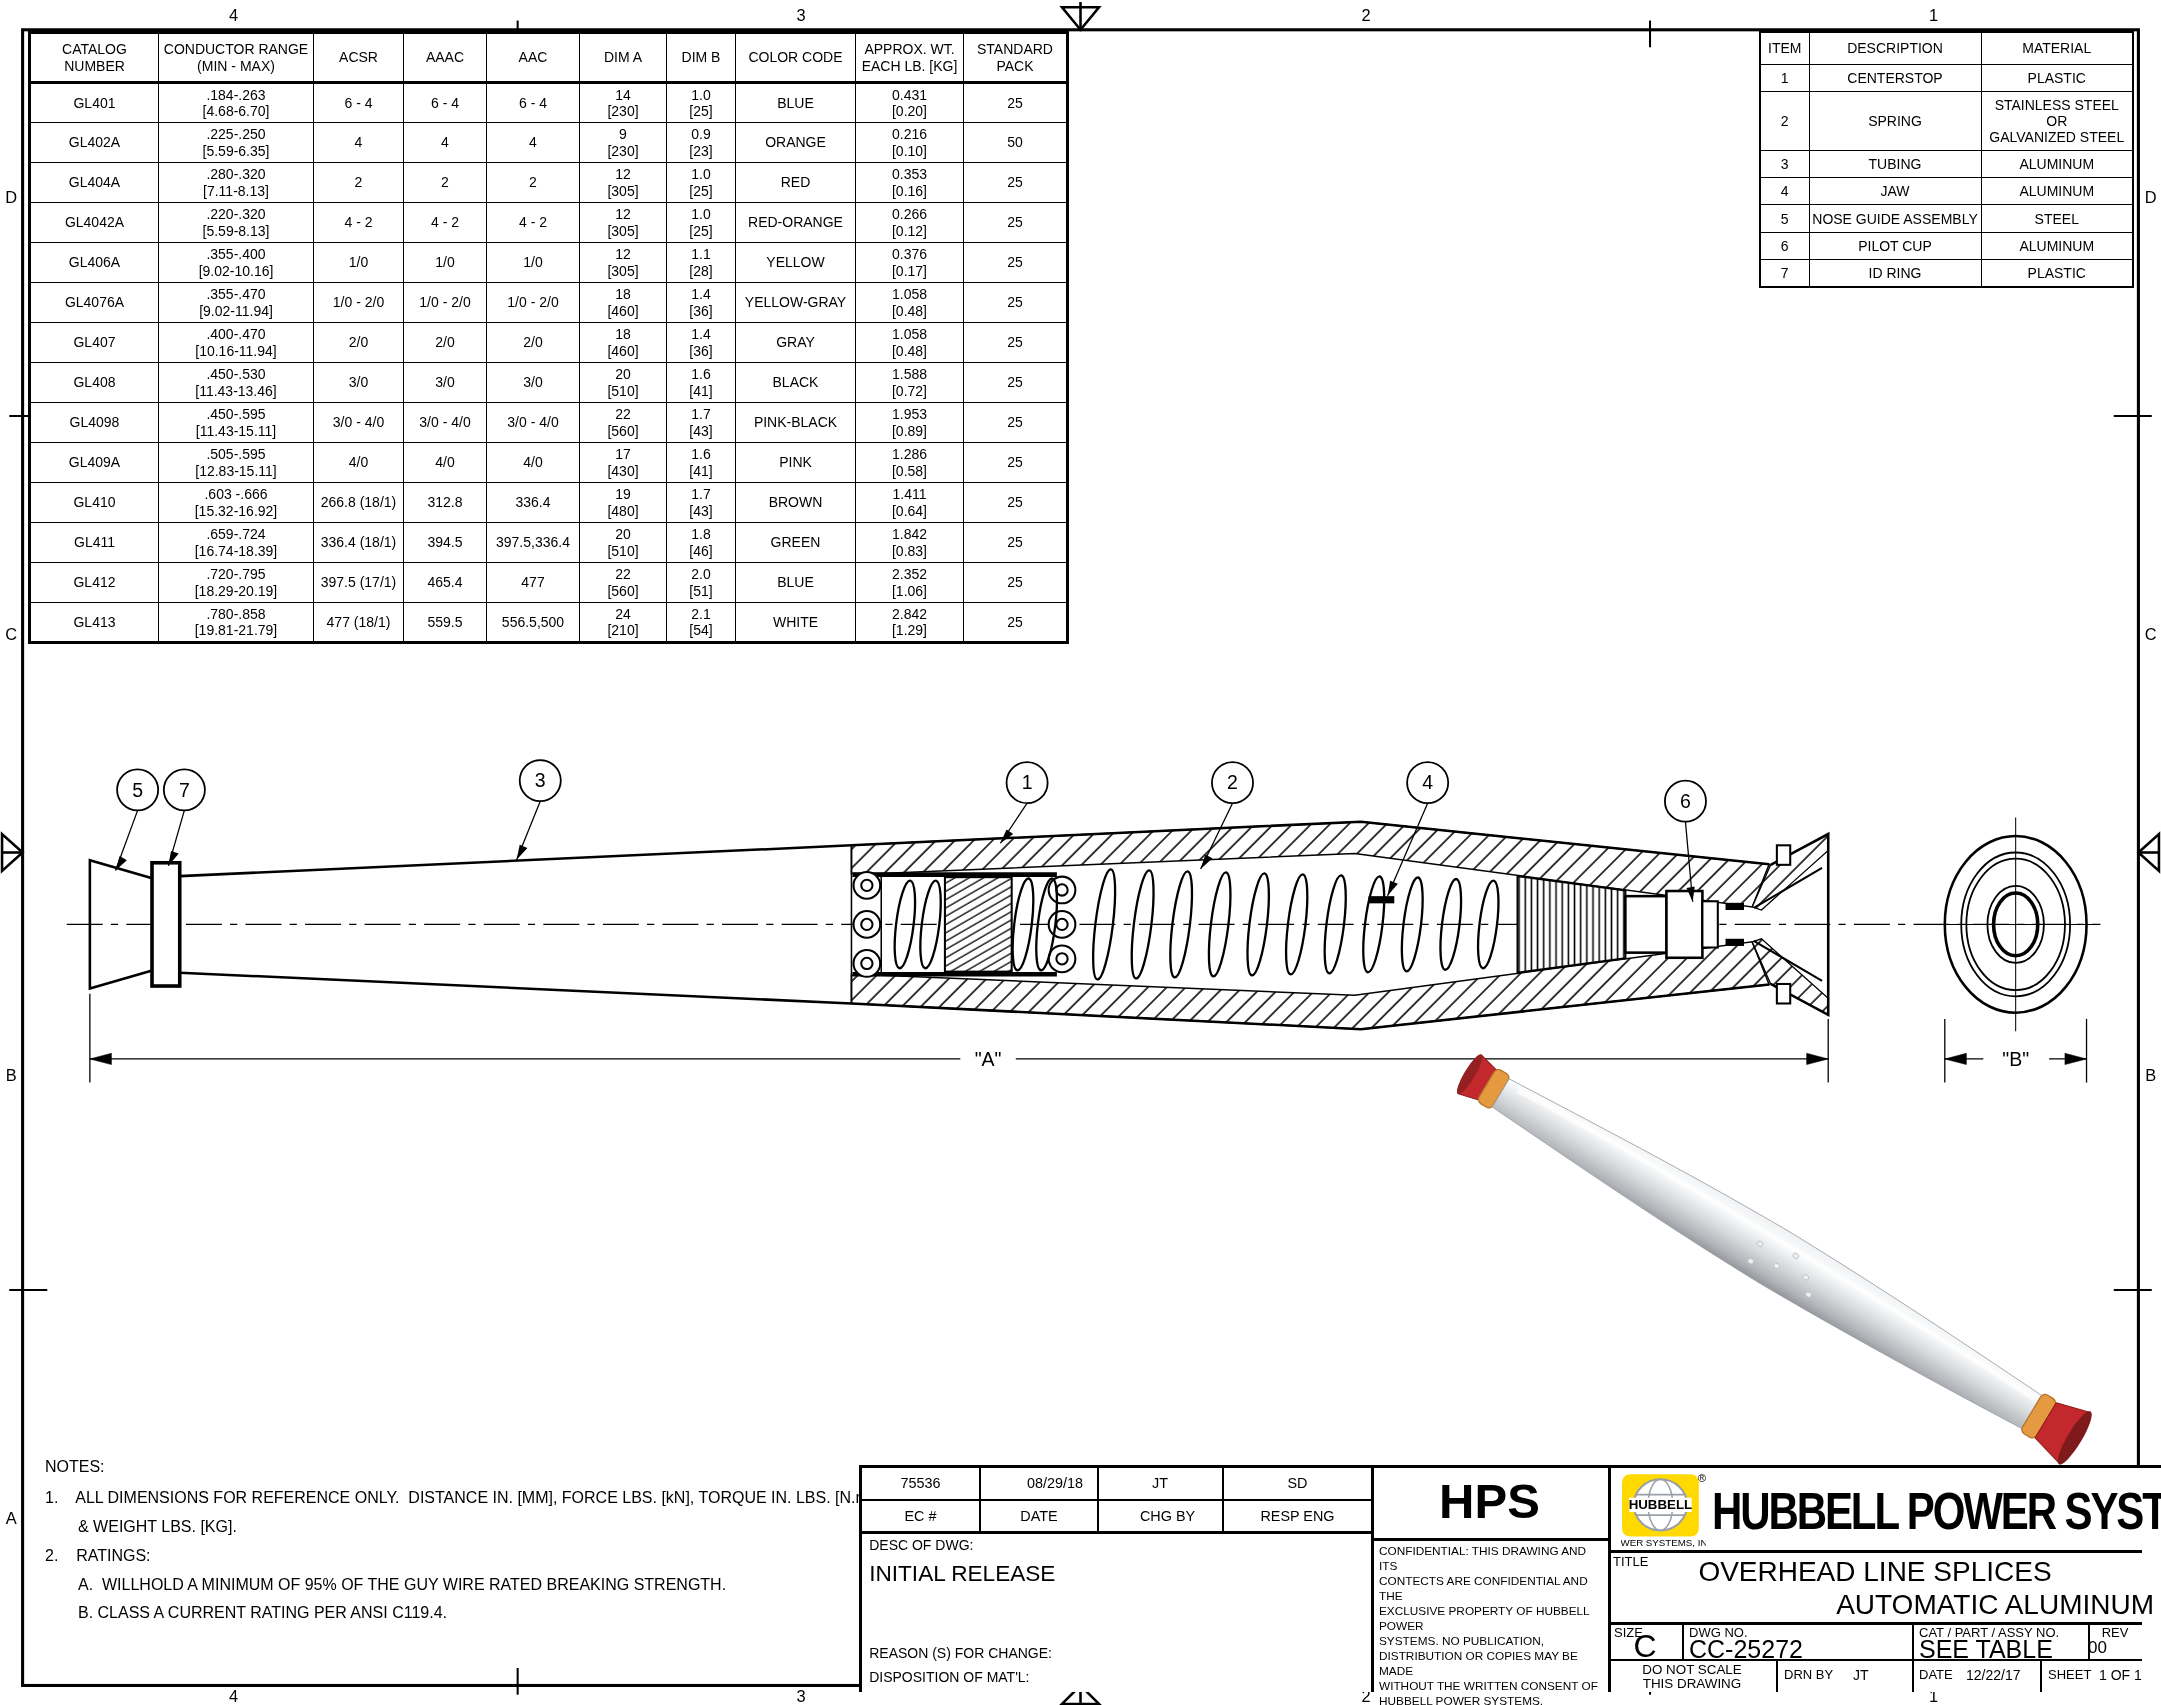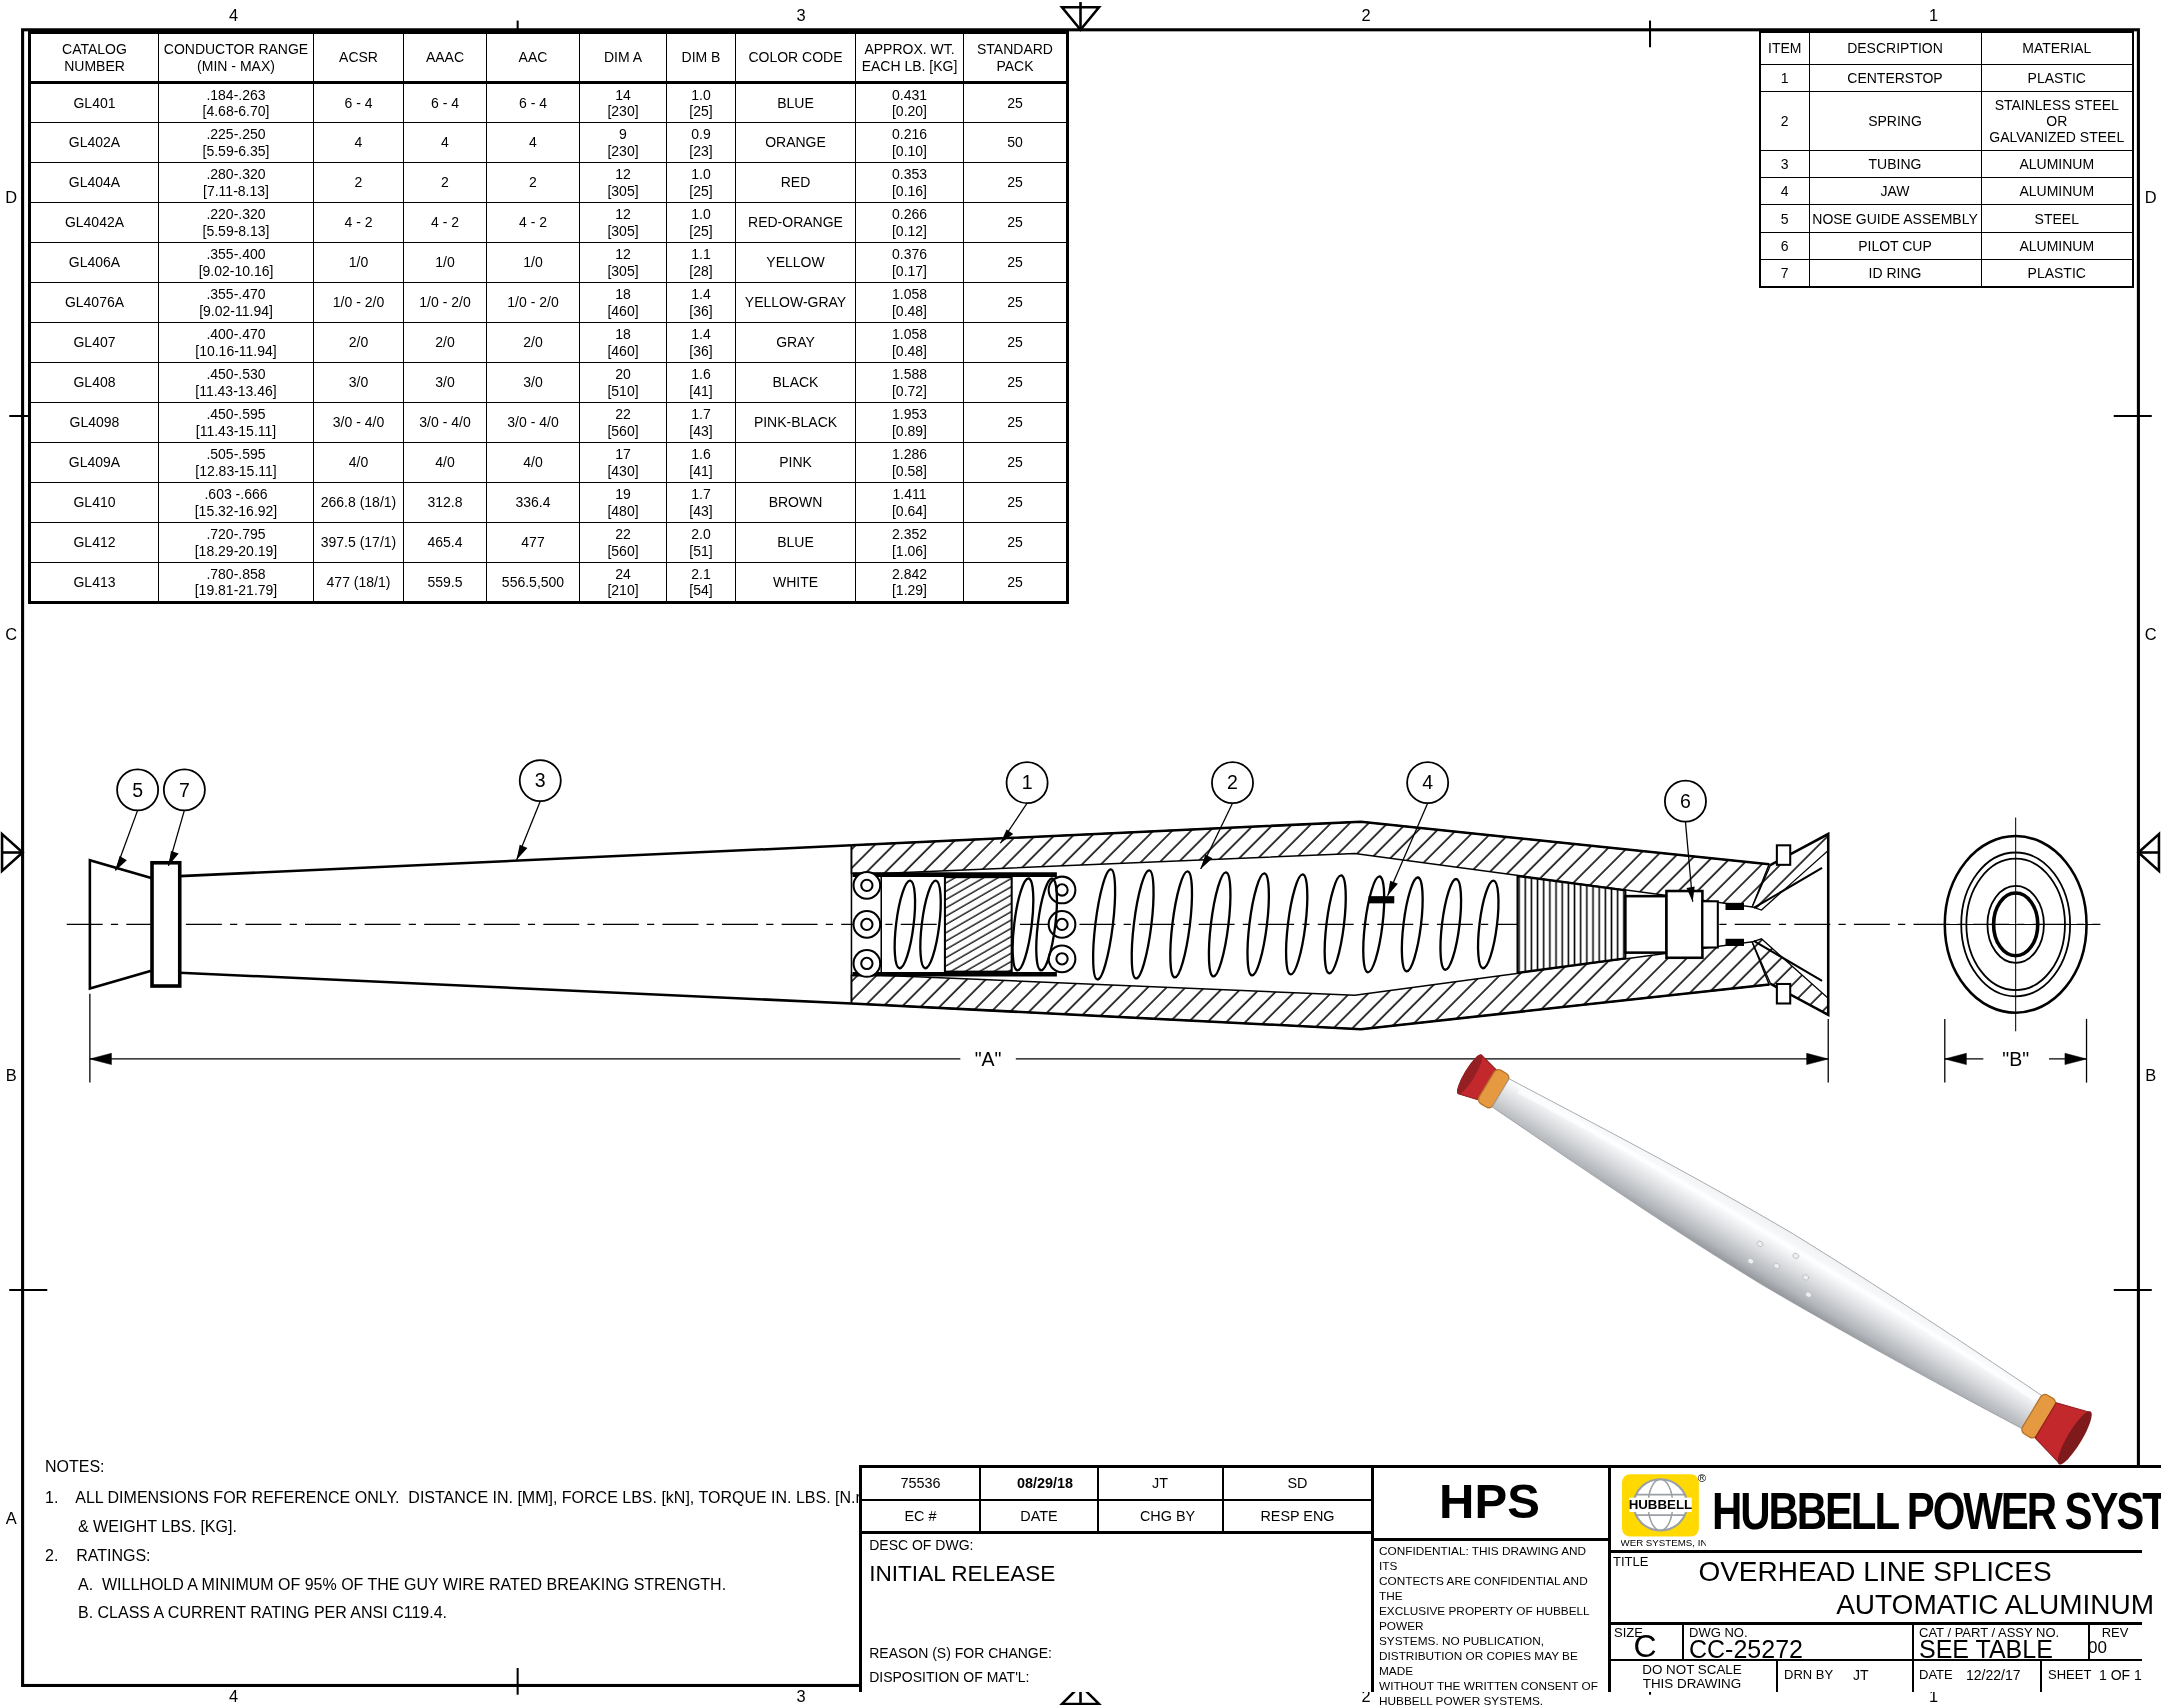--- a/index.html
+++ b/index.html
@@ -461,20 +461,36 @@
           <td>19
 [480]</td>
           <td>1.7
 [43]</td>
           <td>BROWN</td>
           <td>1.411
 [0.64]</td>
           <td>25</td>
         </tr>
         <tr>
+          <td>GL411</td>
+          <td>.659-.724
+[16.74-18.39]</td>
+          <td>336.4 (18/1)</td>
+          <td>394.5</td>
+          <td>397.5,336.4</td>
+          <td>20
+[510]</td>
+          <td>1.8
+[46]</td>
+          <td>GREEN</td>
+          <td>1.842
+[0.83]</td>
+          <td>25</td>
+        </tr>
+        <tr>
           <td>GL412</td>
           <td>.720-.795
 [18.29-20.19]</td>
           <td>397.5 (17/1)</td>
           <td>465.4</td>
           <td>477</td>
           <td>22
 [560]</td>
           <td>2.0
 [51]</td>
@@ -580,21 +596,21 @@
   <div class="tb-line" style="left:746px;top:82px;width:534px;height:2.6px;"></div>
   <div class="tb-line" style="left:746px;top:154px;width:534px;height:2.6px;"></div>
   <div class="tb-line" style="left:746px;top:191px;width:534px;height:2.1px;"></div>
   <div class="tb-line" style="left:820px;top:154px;width:2.1px;height:37px;"></div>
   <div class="tb-line" style="left:1050px;top:154px;width:2.1px;height:70px;"></div>
   <div class="tb-line" style="left:1226px;top:154px;width:2.1px;height:37px;"></div>
   <div class="tb-line" style="left:914px;top:191px;width:2.1px;height:33px;"></div>
   <div class="tb-line" style="left:1178px;top:191px;width:2.1px;height:33px;"></div>
 
   <div class="ec-cell" style="left:0;top:7.2px;width:117px;">75536</div>
-  <div class="ec-cell" style="left:119px;top:7.2px;width:128px;font-weight:bold;">08/29/18</div>
+  <div class="ec-cell" style="left:129px;top:7.2px;width:128px;">08/29/18</div>
   <div class="ec-cell" style="left:237px;top:7.2px;width:122px;">JT</div>
   <div class="ec-cell" style="left:362px;top:7.2px;width:147px;">SD</div>
   <div class="ec-cell" style="left:0;top:40px;width:117px;">EC #</div>
   <div class="ec-cell" style="left:119px;top:40px;width:116px;">DATE</div>
   <div class="ec-cell" style="left:237px;top:40px;width:137px;">CHG BY</div>
   <div class="ec-cell" style="left:362px;top:40px;width:147px;">RESP ENG</div>
 
   <div class="tb-text lbl" style="left:7.2px;top:69px;font-size:14px;">DESC OF DWG:</div>
   <div class="tb-text" style="left:7.2px;top:93px;font-size:22.6px;">INITIAL RELEASE</div>
   <div class="tb-text" style="left:7.2px;top:177px;font-size:14px;">REASON (S) FOR CHANGE:</div>

